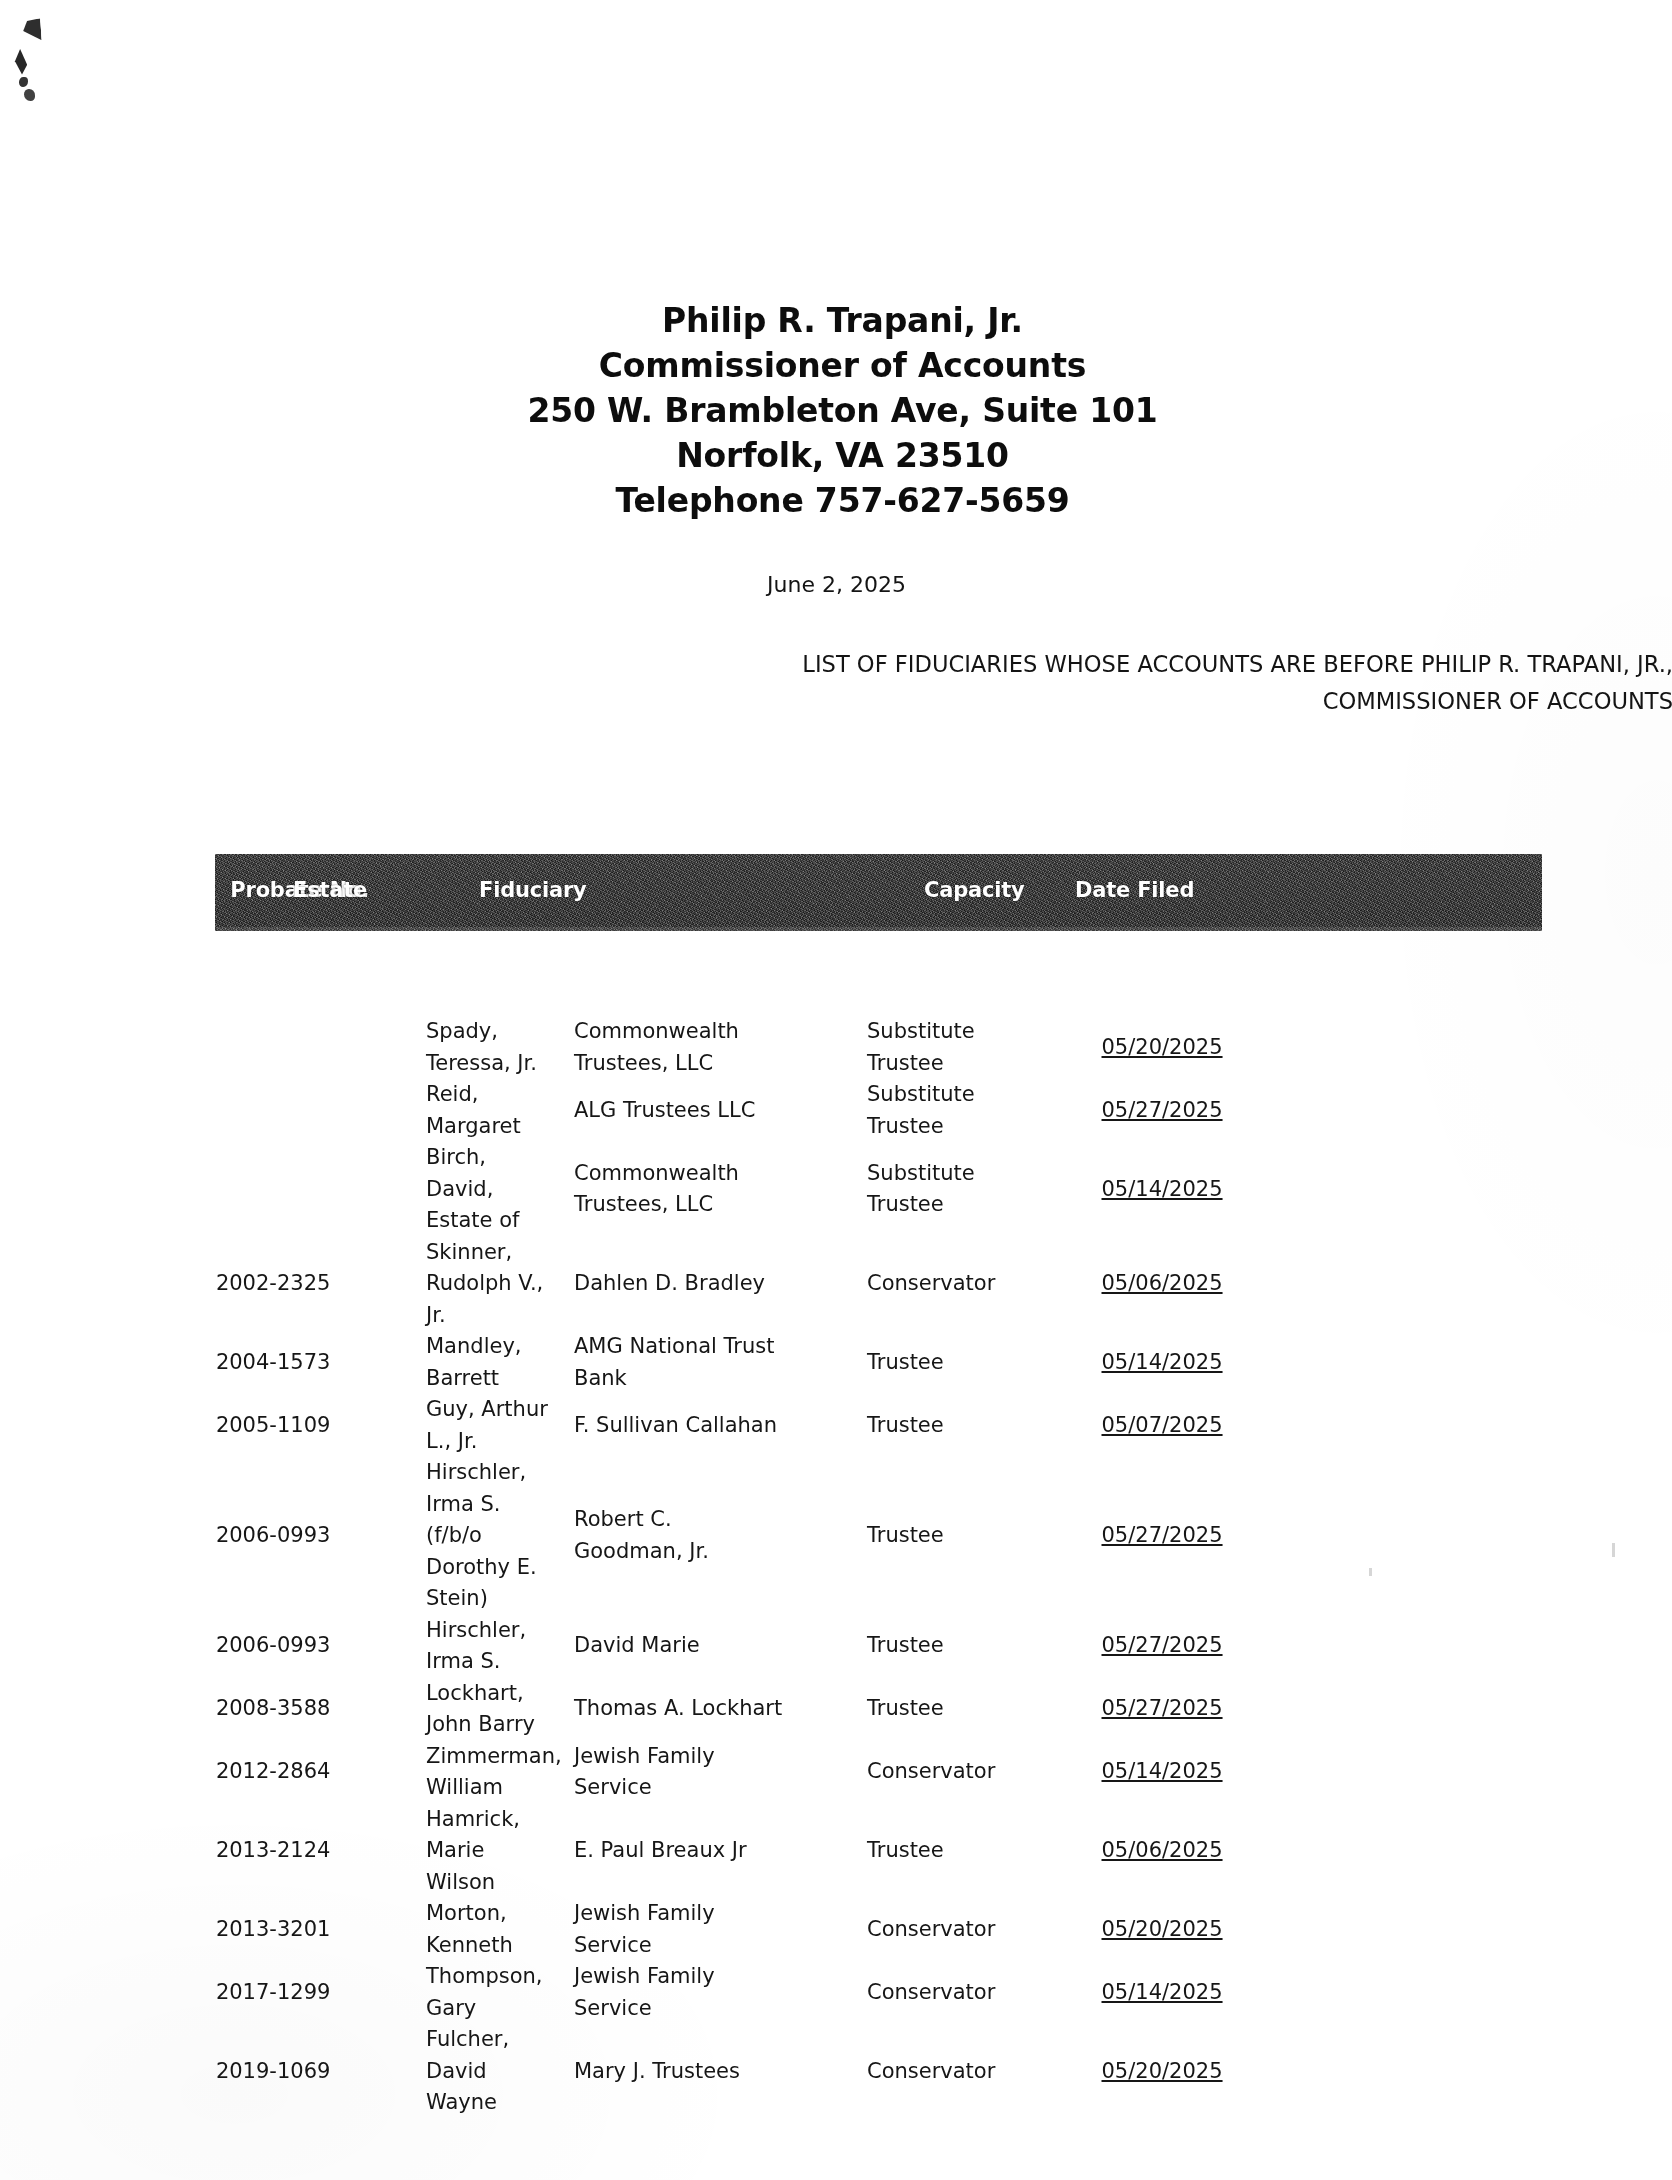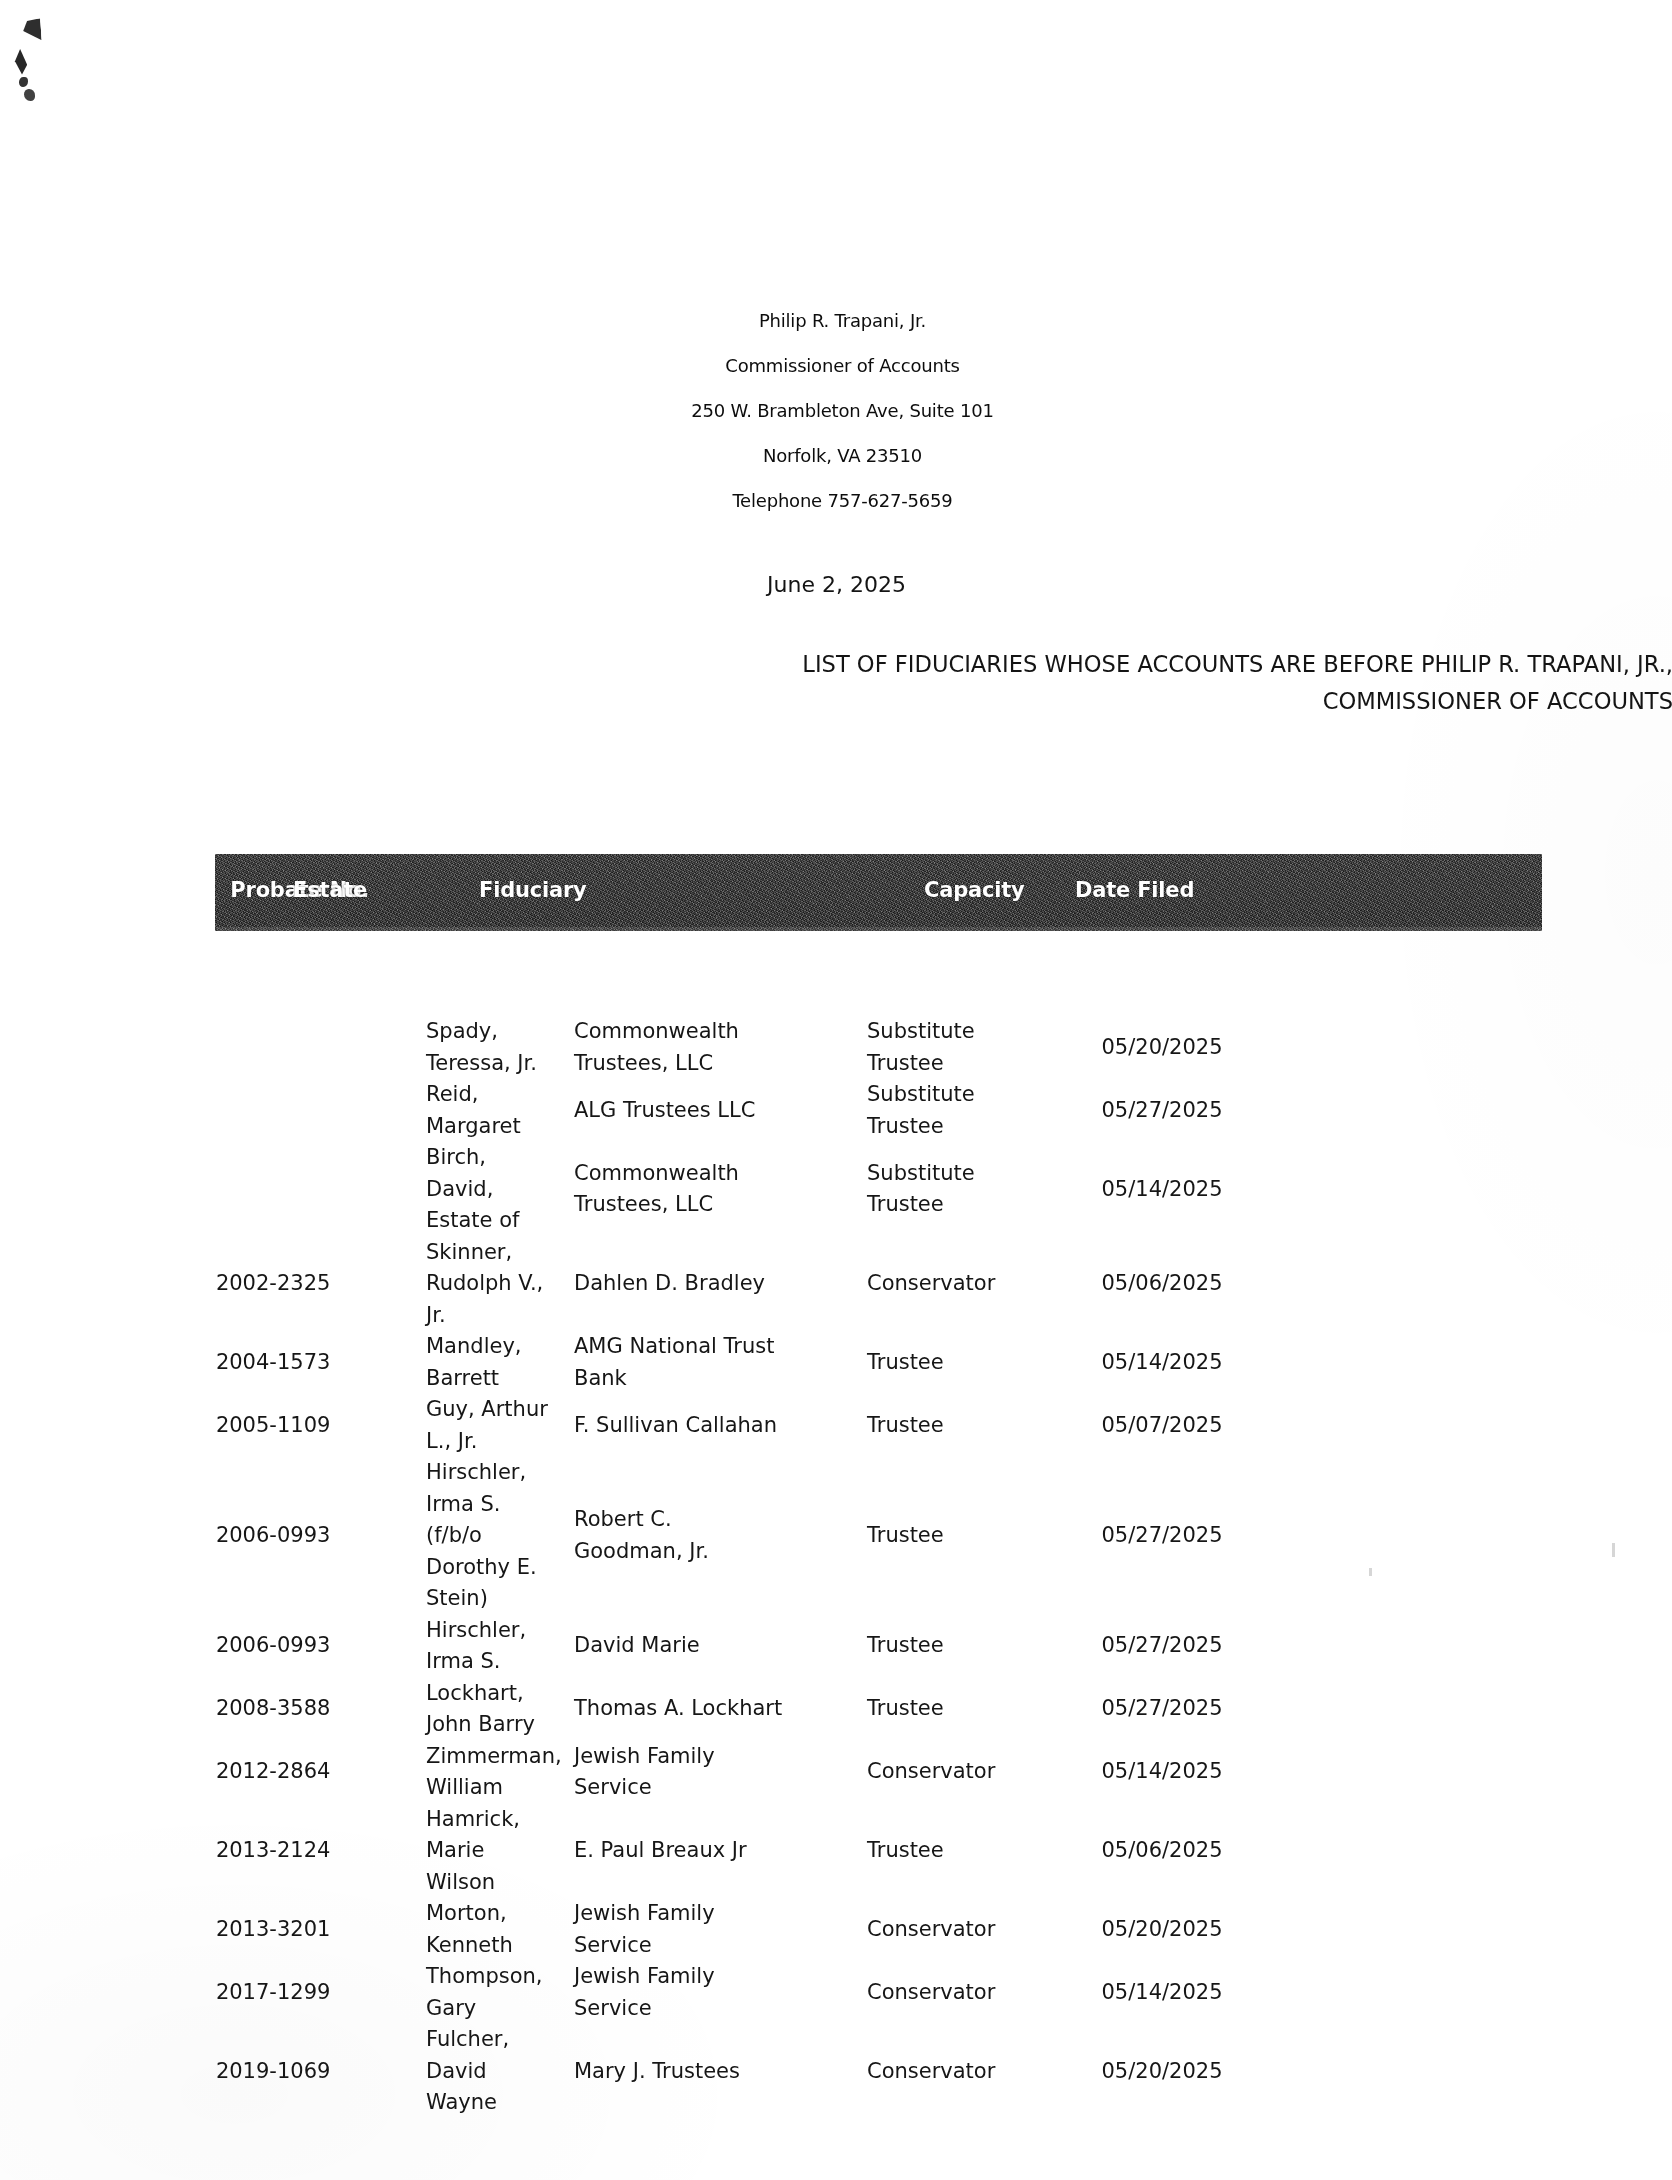--- a/index.html
+++ b/index.html
@@ -61,22 +61,22 @@
 
   
   .letterhead {
     position: absolute;
     left: 0;
     right: 0;
     top: 298px;
     text-align: center;
   }
   .letterhead .lh-line {
-    font-weight: normal;
-    font-size: 18px;
+    font-weight: bold;
+    font-size: 33px;
     line-height: 45px;
     letter-spacing: -0.2px;
     color: #0d0d0d;
     white-space: nowrap;
     padding-left: 12px;
   }
 
   .doc-date {
     position: absolute;
     left: 0; right: 0;
@@ -155,21 +155,21 @@
   .td {
     font-size: 21px;
     line-height: 31.5px;
     color: #161616;
     box-sizing: border-box;
   }
   .c-probate   { width: 149px; padding-left: 0.9px;  }
   .c-estate    { width: 192px; padding-left: 62px; }
   .c-fiduciary { width: 294px; padding-left: 18px; }
   .c-capacity  { width: 243px; padding-left: 17px; }
-  .c-datefiled { width: 204px; padding-left: 8.5px; }
+  .c-datefiled { width: 204px; padding-left: 8.5px; text-decoration: underline; }
 
   .c-estate .cell-inner,
   .c-fiduciary .cell-inner,
   .c-capacity .cell-inner { display: block; }
 </style>
 </head>
 <body>
 
 <div class="scan-noise"></div>
 <div class="smudge smudge-a"></div>

